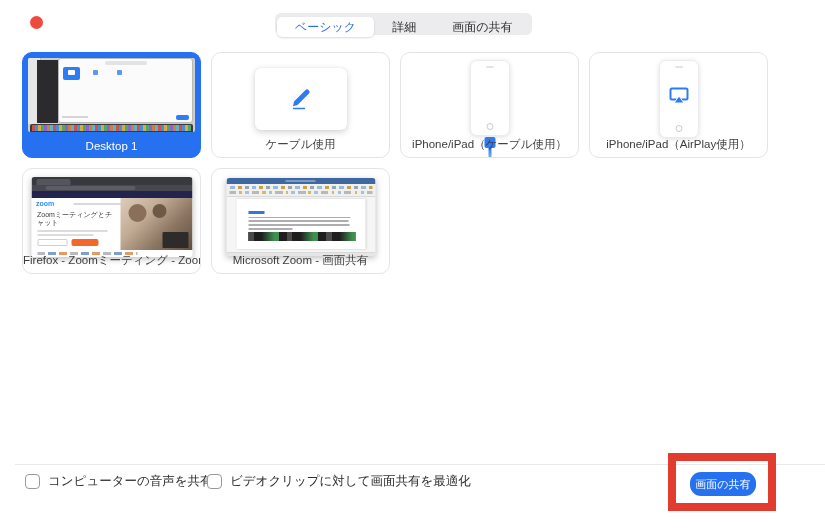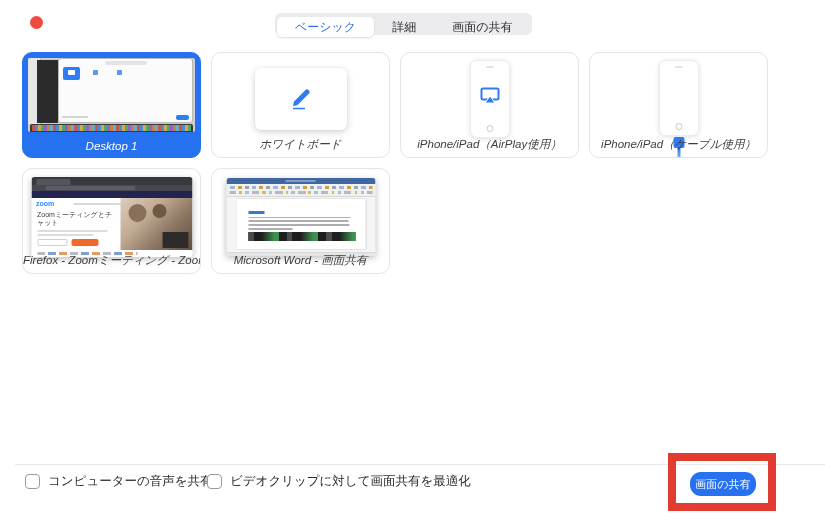--- a/index.html
+++ b/index.html
@@ -18,21 +18,21 @@
          line-height:16px; white-space:nowrap; cursor:pointer;margin-top:6px; }
   .tab.active { background:#fff; color:#2e6de5; box-shadow:0 1px 2px rgba(0,0,0,.15); }
 
   
   #grid { left:22px; top:52px; width:760px; display:grid;
           grid-template-columns:repeat(4,179px); grid-auto-rows:106px; gap:10px 10px; }
   .tile { position:relative; border:1px solid #e4e4e7; border-radius:10px; background:#fff;
           cursor:pointer; overflow:hidden; }
   .tile.selected { background:#2671f0; border-color:#2671f0; }
   .tile-label { position:absolute; left:0; right:0; bottom:5px; text-align:center;
-                font-size:11.5px; color:#3d3d3f; white-space:nowrap;font-style:italic; }
+                font-size:11.5px; color:#3d3d3f; white-space:nowrap; }
   .tile.selected .tile-label { color:#fff; }
 
   
   .desk-thumb { position:absolute; left:5px; right:5px; top:5px; height:74px;
                 background:#cfcfcf; border-radius:2px; overflow:hidden; }
   .desk-behind { position:absolute; left:0; top:0; bottom:8px; width:13px; background:#e6e6e6;
                  border-right:1px solid #bdbdbd; }
   .desk-dark  { position:absolute; left:9px; top:2px; bottom:9px; width:21px; background:#2b2b2d; }
   .desk-win   { position:absolute; left:31px; right:3px; top:1px; bottom:10px; background:#fbfbfb;
                 border-radius:2px; box-shadow:0 0 2px rgba(0,0,0,.4); }
@@ -183,49 +183,49 @@
 
   <div class="tile">
     <div class="wb-card">
       <span>
         <svg width="30" height="28" viewBox="0 0 30 28">
           <path d="M8 18.5 L19.5 7 a2.1 2.1 0 0 1 3 0 l0.5 0.5 a2.1 2.1 0 0 1 0 3 L11.5 22 L7 23.2 Z" fill="#2e7bf6"></path>
           <line x1="7" y1="25.5" x2="19" y2="25.5" stroke="#2e7bf6" stroke-width="1.5"></line>
         </svg>
       </span>
     </div>
-    <div class="tile-label">ホワイトボード</div>
+    <div class="tile-label">ケーブル使用</div>
+  </div>
+
+  <div class="tile">
+    <div class="phone-wrap">
+      <div class="phone" style="height:76px;">
+        <div class="cam"></div>
+        <div class="home"></div>
+      </div>
+      <div class="cable-plug"></div>
+      <div class="cable-wire"></div>
+    </div>
+    <div class="tile-label">iPhone/iPad（ケーブル使用）</div>
   </div>
 
   <div class="tile">
     <div class="phone-wrap">
       <div class="phone">
         <div class="cam"></div>
         <span class="airplay">
           <svg width="20" height="17" viewBox="0 0 20 17">
             <rect x="1.5" y="1.5" width="17" height="11" rx="1.5" fill="none" stroke="#2e7bf6" stroke-width="2"></rect>
             <path d="M10 9 L15 16 H5 Z" fill="#2e7bf6" stroke="#fff" stroke-width="1"></path>
           </svg>
         </span>
         <div class="home"></div>
       </div>
     </div>
     <div class="tile-label">iPhone/iPad（AirPlay使用）</div>
-  </div>
-
-  <div class="tile">
-    <div class="phone-wrap">
-      <div class="phone" style="height:76px;">
-        <div class="cam"></div>
-        <div class="home"></div>
-      </div>
-      <div class="cable-plug"></div>
-      <div class="cable-wire"></div>
-    </div>
-    <div class="tile-label">iPhone/iPad（ケーブル使用）</div>
   </div>
 
   <div class="tile">
     <div class="ff-thumb">
       <div class="ff-bar1"></div>
       <div class="ff-bar2"></div>
       <div class="ff-bar3"></div>
       <div class="ff-body">
         <div class="ff-logo">zoom</div>
         <div class="ff-nav"></div>
@@ -252,21 +252,21 @@
       <div class="wd-page">
         <div class="wd-h"></div>
         <div class="wd-l" style="width:96%"></div>
         <div class="wd-l" style="width:94%"></div>
         <div class="wd-l" style="width:95%"></div>
         <div class="wd-l" style="width:42%"></div>
         <div class="wd-strip"></div>
       </div>
       <div class="wd-status"></div>
     </div>
-    <div class="tile-label">Microsoft Word - 画面共有</div>
+    <div class="tile-label">Microsoft Zoom - 画面共有</div>
   </div>
 
 </div>
 
 <div class="abs" id="divider"></div>
 
 <div class="abs chk-row" id="chk1">
   <span class="chk-box"></span>
   <span class="chk-label">コンピューターの音声を共有</span>
 </div>

